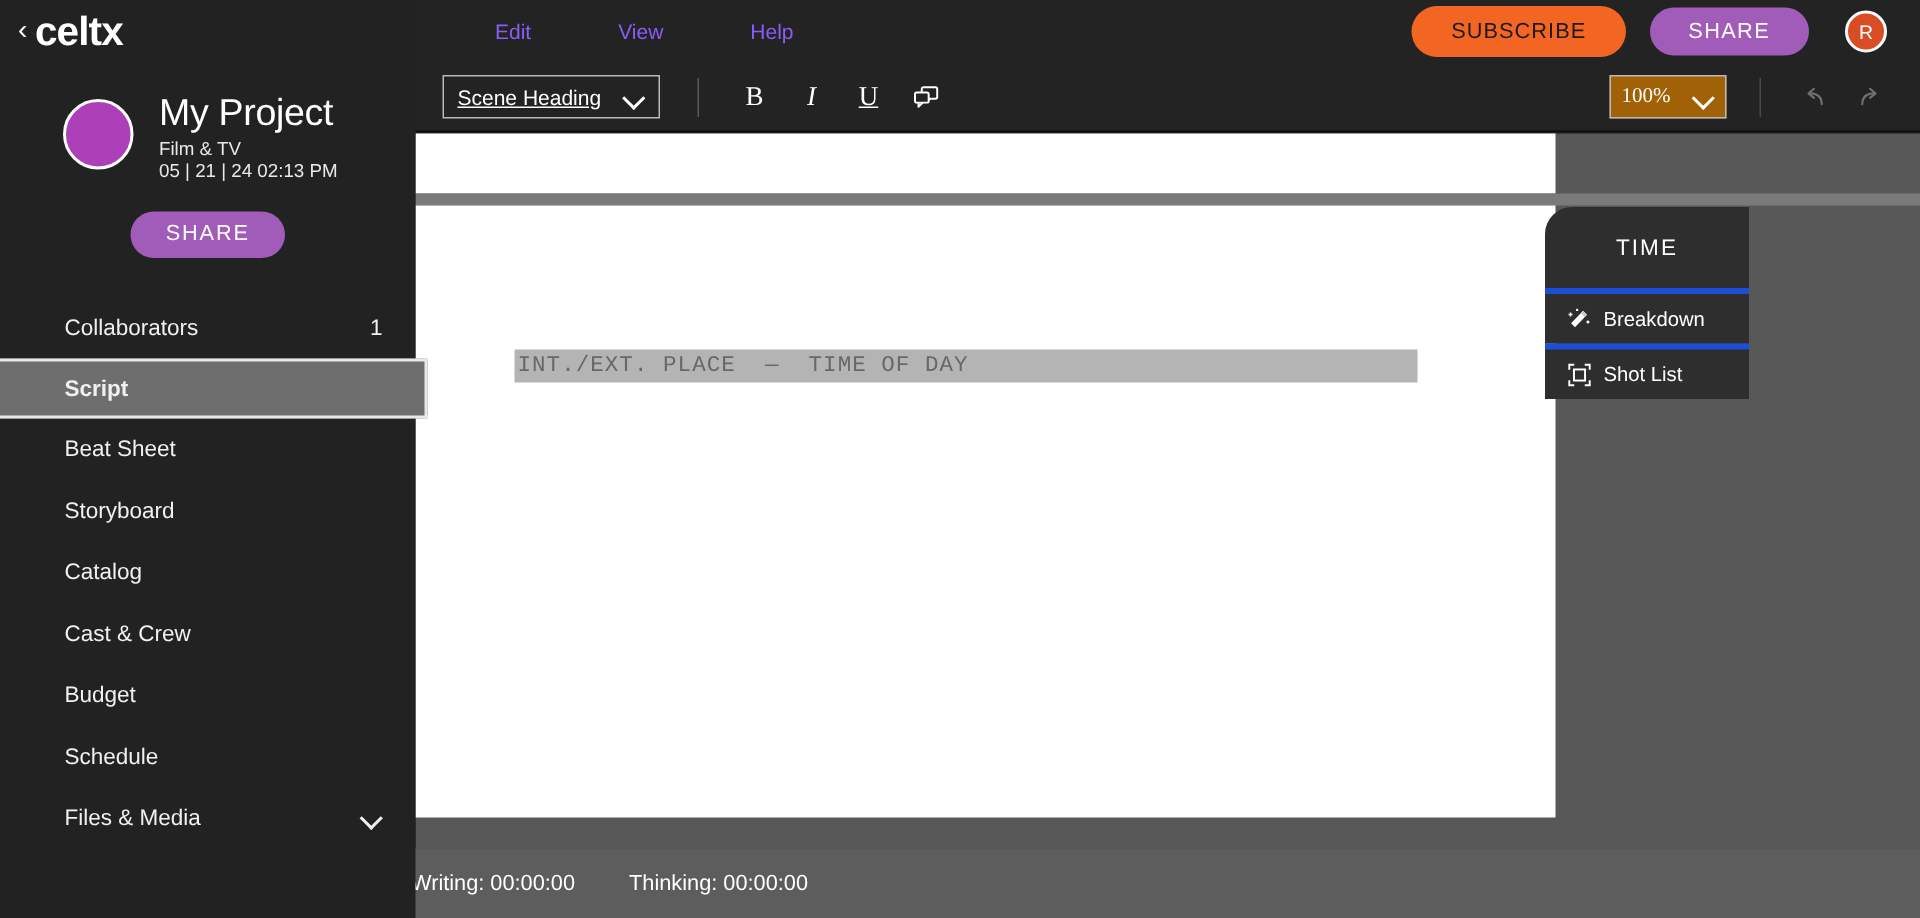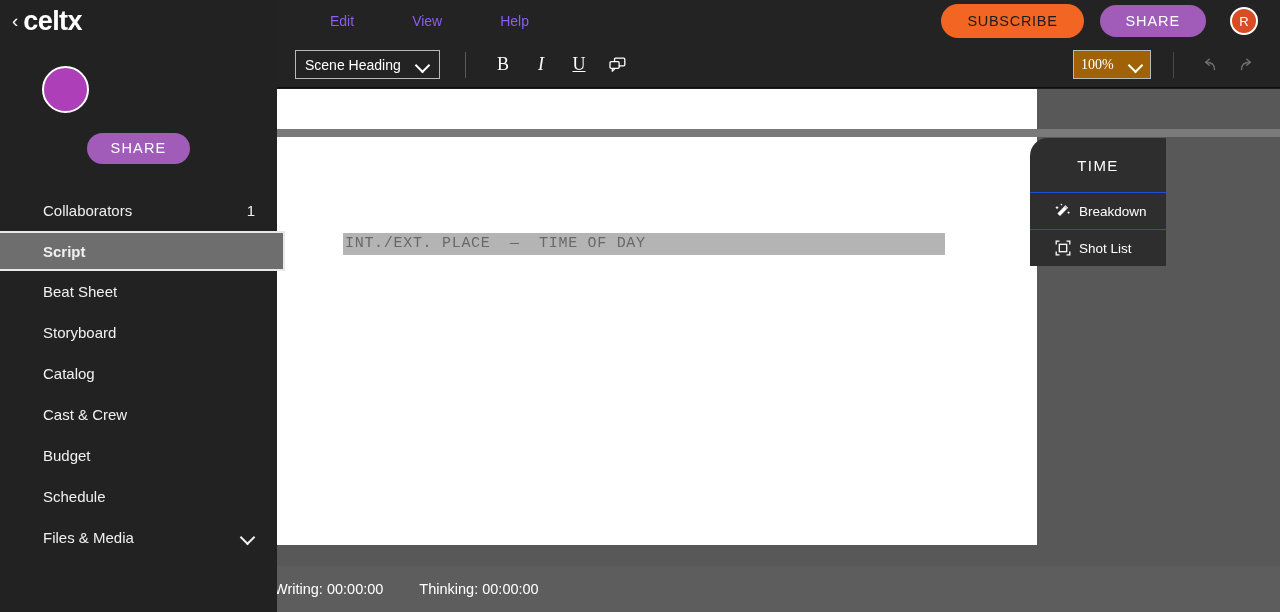--- a/index.html
+++ b/index.html
@@ -140,20 +140,21 @@
     z-index: 20;
   }
   .select-box {
     margin-left: 18px;
     width: 145px; height: 29px;
     border: 1px solid #b9b9b9;
     background: #232323; color: #ffffff;
     display: flex; align-items: center;
     padding: 0 9px; font-size: 14px;
     cursor: pointer;
+    text-decoration: underline;
   }
   .select-box .sel-label { flex: 1; }
   .sel-chev {
     width: 14px; height: 14px; position: relative;
   }
   .sel-chev::before {
     content: ""; position: absolute; left: 1px; top: 2px;
     width: 9px; height: 9px;
     border-right: 2.2px solid #ffffff;
     border-bottom: 2.2px solid #ffffff;
@@ -227,24 +228,24 @@
   .tools-header {
     background: #2e2e2e;
     border-top-left-radius: 18px;
     height: 54px;
     display: flex; align-items: center; justify-content: center;
     color: #ffffff; font-size: 15px; letter-spacing: 1.4px;
     font-weight: 400;
   }
   .tools-item {
     background: #2e2e2e;
-    border-top: 1px solid #1d4ed8;
+    border-top: 4px solid #1d4ed8;
     height: 37px;
     display: flex; align-items: center;
-    padding-left: 24px;
+    padding-left: 14px;
     color: #ffffff; font-size: 13.5px;
     cursor: pointer;
   }
   .tools-item .tool-icon {
     width: 17px; height: 17px; margin-right: 8px;
     display: flex; align-items: center; justify-content: center;
     flex: none;
   }
 
   
@@ -357,20 +358,25 @@
   </div>
 
   <div class="sidebar">
     <div class="brand">
       <span class="brand-back">‹</span>
       <span class="brand-name">celtx</span>
     </div>
 
     <div class="project-block">
       <div class="project-avatar"></div>
+      <div class="project-meta">
+        <div class="project-title">My Project</div>
+        <div class="project-type">Film &amp; TV</div>
+        <div class="project-date">05 | 21 | 24 02:13 PM</div>
+      </div>
     </div>
 
     <div class="share-wrap">
       <button class="btn-share-side">SHARE</button>
     </div>
 
     <div class="nav">
       <div class="nav-item">
         <span class="nav-label">Collaborators</span>
         <span class="nav-count">1</span>

